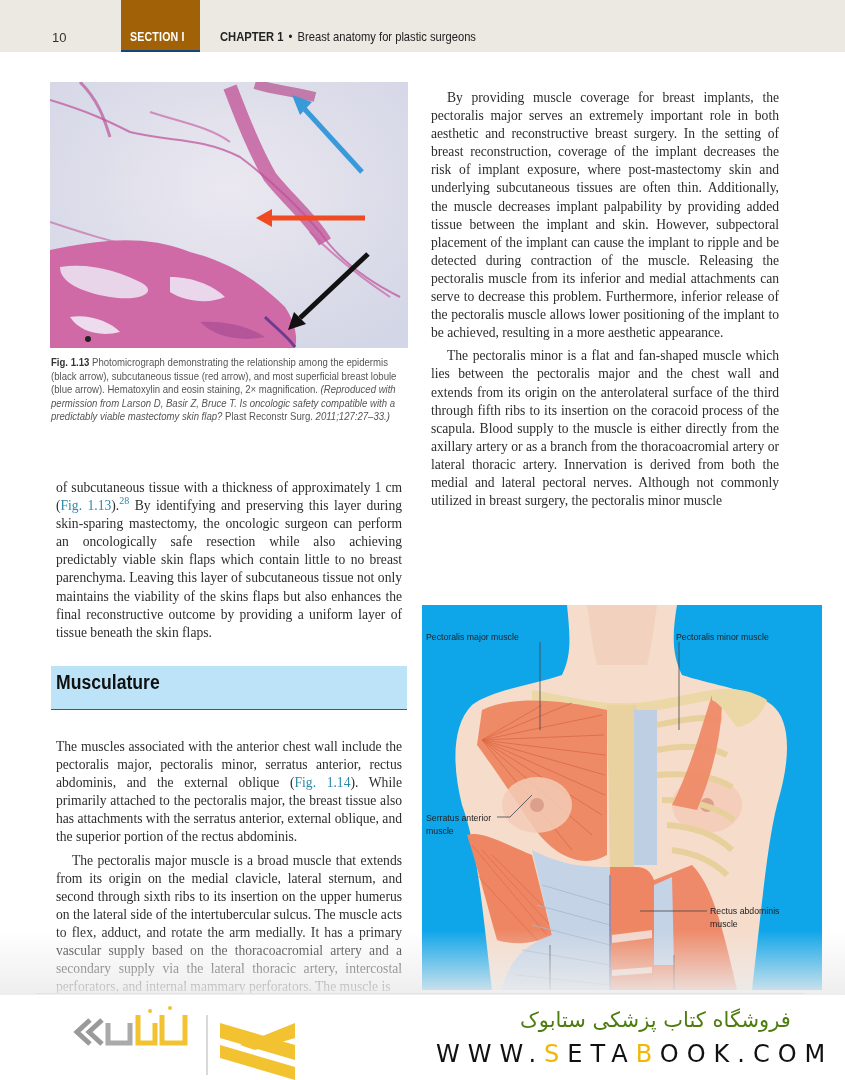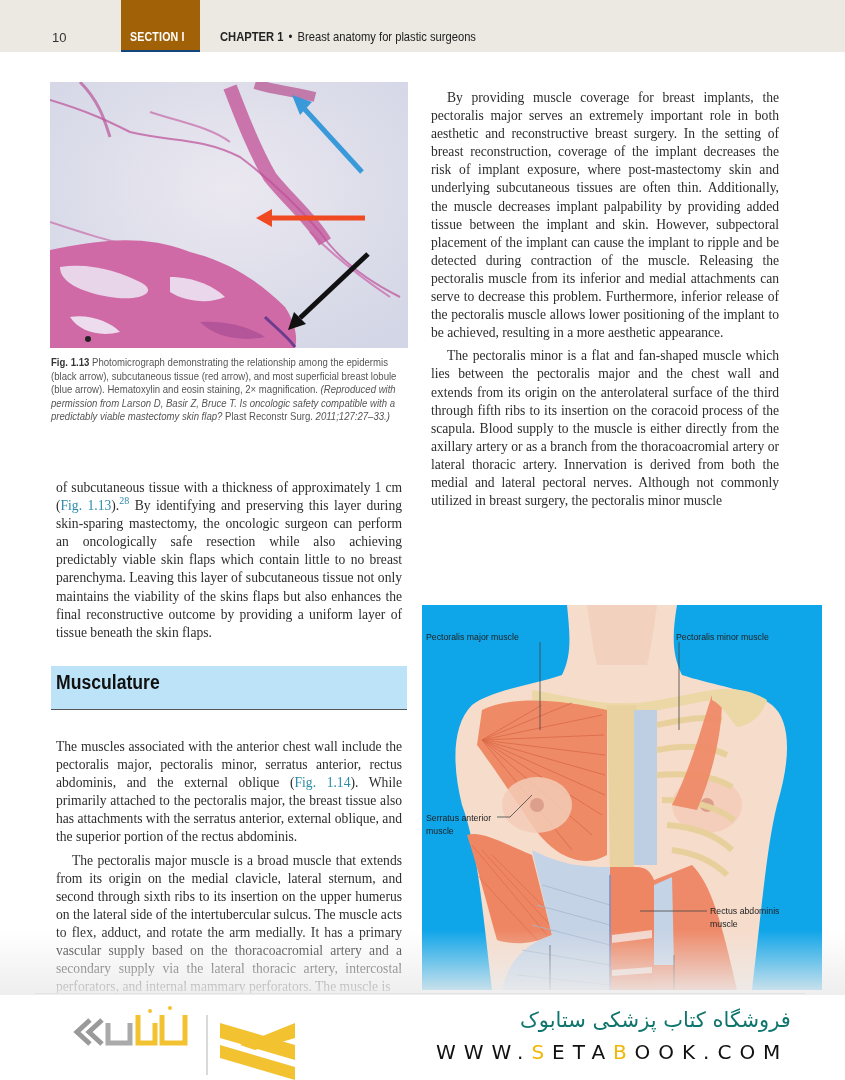--- a/index.html
+++ b/index.html
@@ -33,22 +33,22 @@
   .heading { position: absolute; left: 51px; top: 666px; width: 356px; height: 44px; background: #bde3f8; border-bottom: 1.5px solid #555; }
   .heading span { position: absolute; left: 5px; top: 5px; font-family: "Liberation Sans", sans-serif; font-weight: bold; font-size: 20px; color: #111; transform: scaleX(0.88); transform-origin: left; }
 
   .anatomy { position: absolute; left: 422px; top: 605px; width: 400px; height: 385px; overflow: hidden; background: #0ea5e9; }
   .label { position: absolute; font-family: "Liberation Sans", sans-serif; font-size: 9.5px; color: #222; white-space: nowrap; line-height: 12px; transform: scaleX(0.92); transform-origin: left; }
 
   .fade { position: absolute; left: 0; top: 930px; width: 845px; height: 65px; background: linear-gradient(to bottom, rgba(255,255,255,0), rgba(236,236,236,0.9)); pointer-events: none; }
   .fade-line { position: absolute; left: 35px; top: 993px; width: 770px; height: 1px; background: #e3e3e3; }
 
   .footer { position: absolute; left: 0; top: 995px; width: 845px; height: 85px; background: #fff; }
-  .ad-fa { position: absolute; left: 520px; top: 1008px; font-family: "DejaVu Sans", sans-serif; font-size: 21px; color: #0f766e; direction: rtl; white-space: nowrap; }
-  .ad-url { position: absolute; left: 436px; top: 1040px; font-family: "DejaVu Sans", sans-serif; font-size: 20px; letter-spacing: 8px; color: #111; white-space: nowrap; }
+  .ad-fa { position: absolute; left: 520px; top: 1008px; font-family: "DejaVu Sans", sans-serif; font-size: 21px; color: #4d7c0f; direction: rtl; white-space: nowrap; }
+  .ad-url { position: absolute; left: 436px; top: 1040px; font-family: "DejaVu Sans", sans-serif; font-size: 24px; letter-spacing: 8px; color: #111; white-space: nowrap; }
   .ad-url .hl { color: #f2b705; }
 </style>
 </head>
 <body>
 
 <div class="header">
   <span class="page-num">10</span>
   <div class="section-tab">
     <span>SECTION I</span>
   </div>

